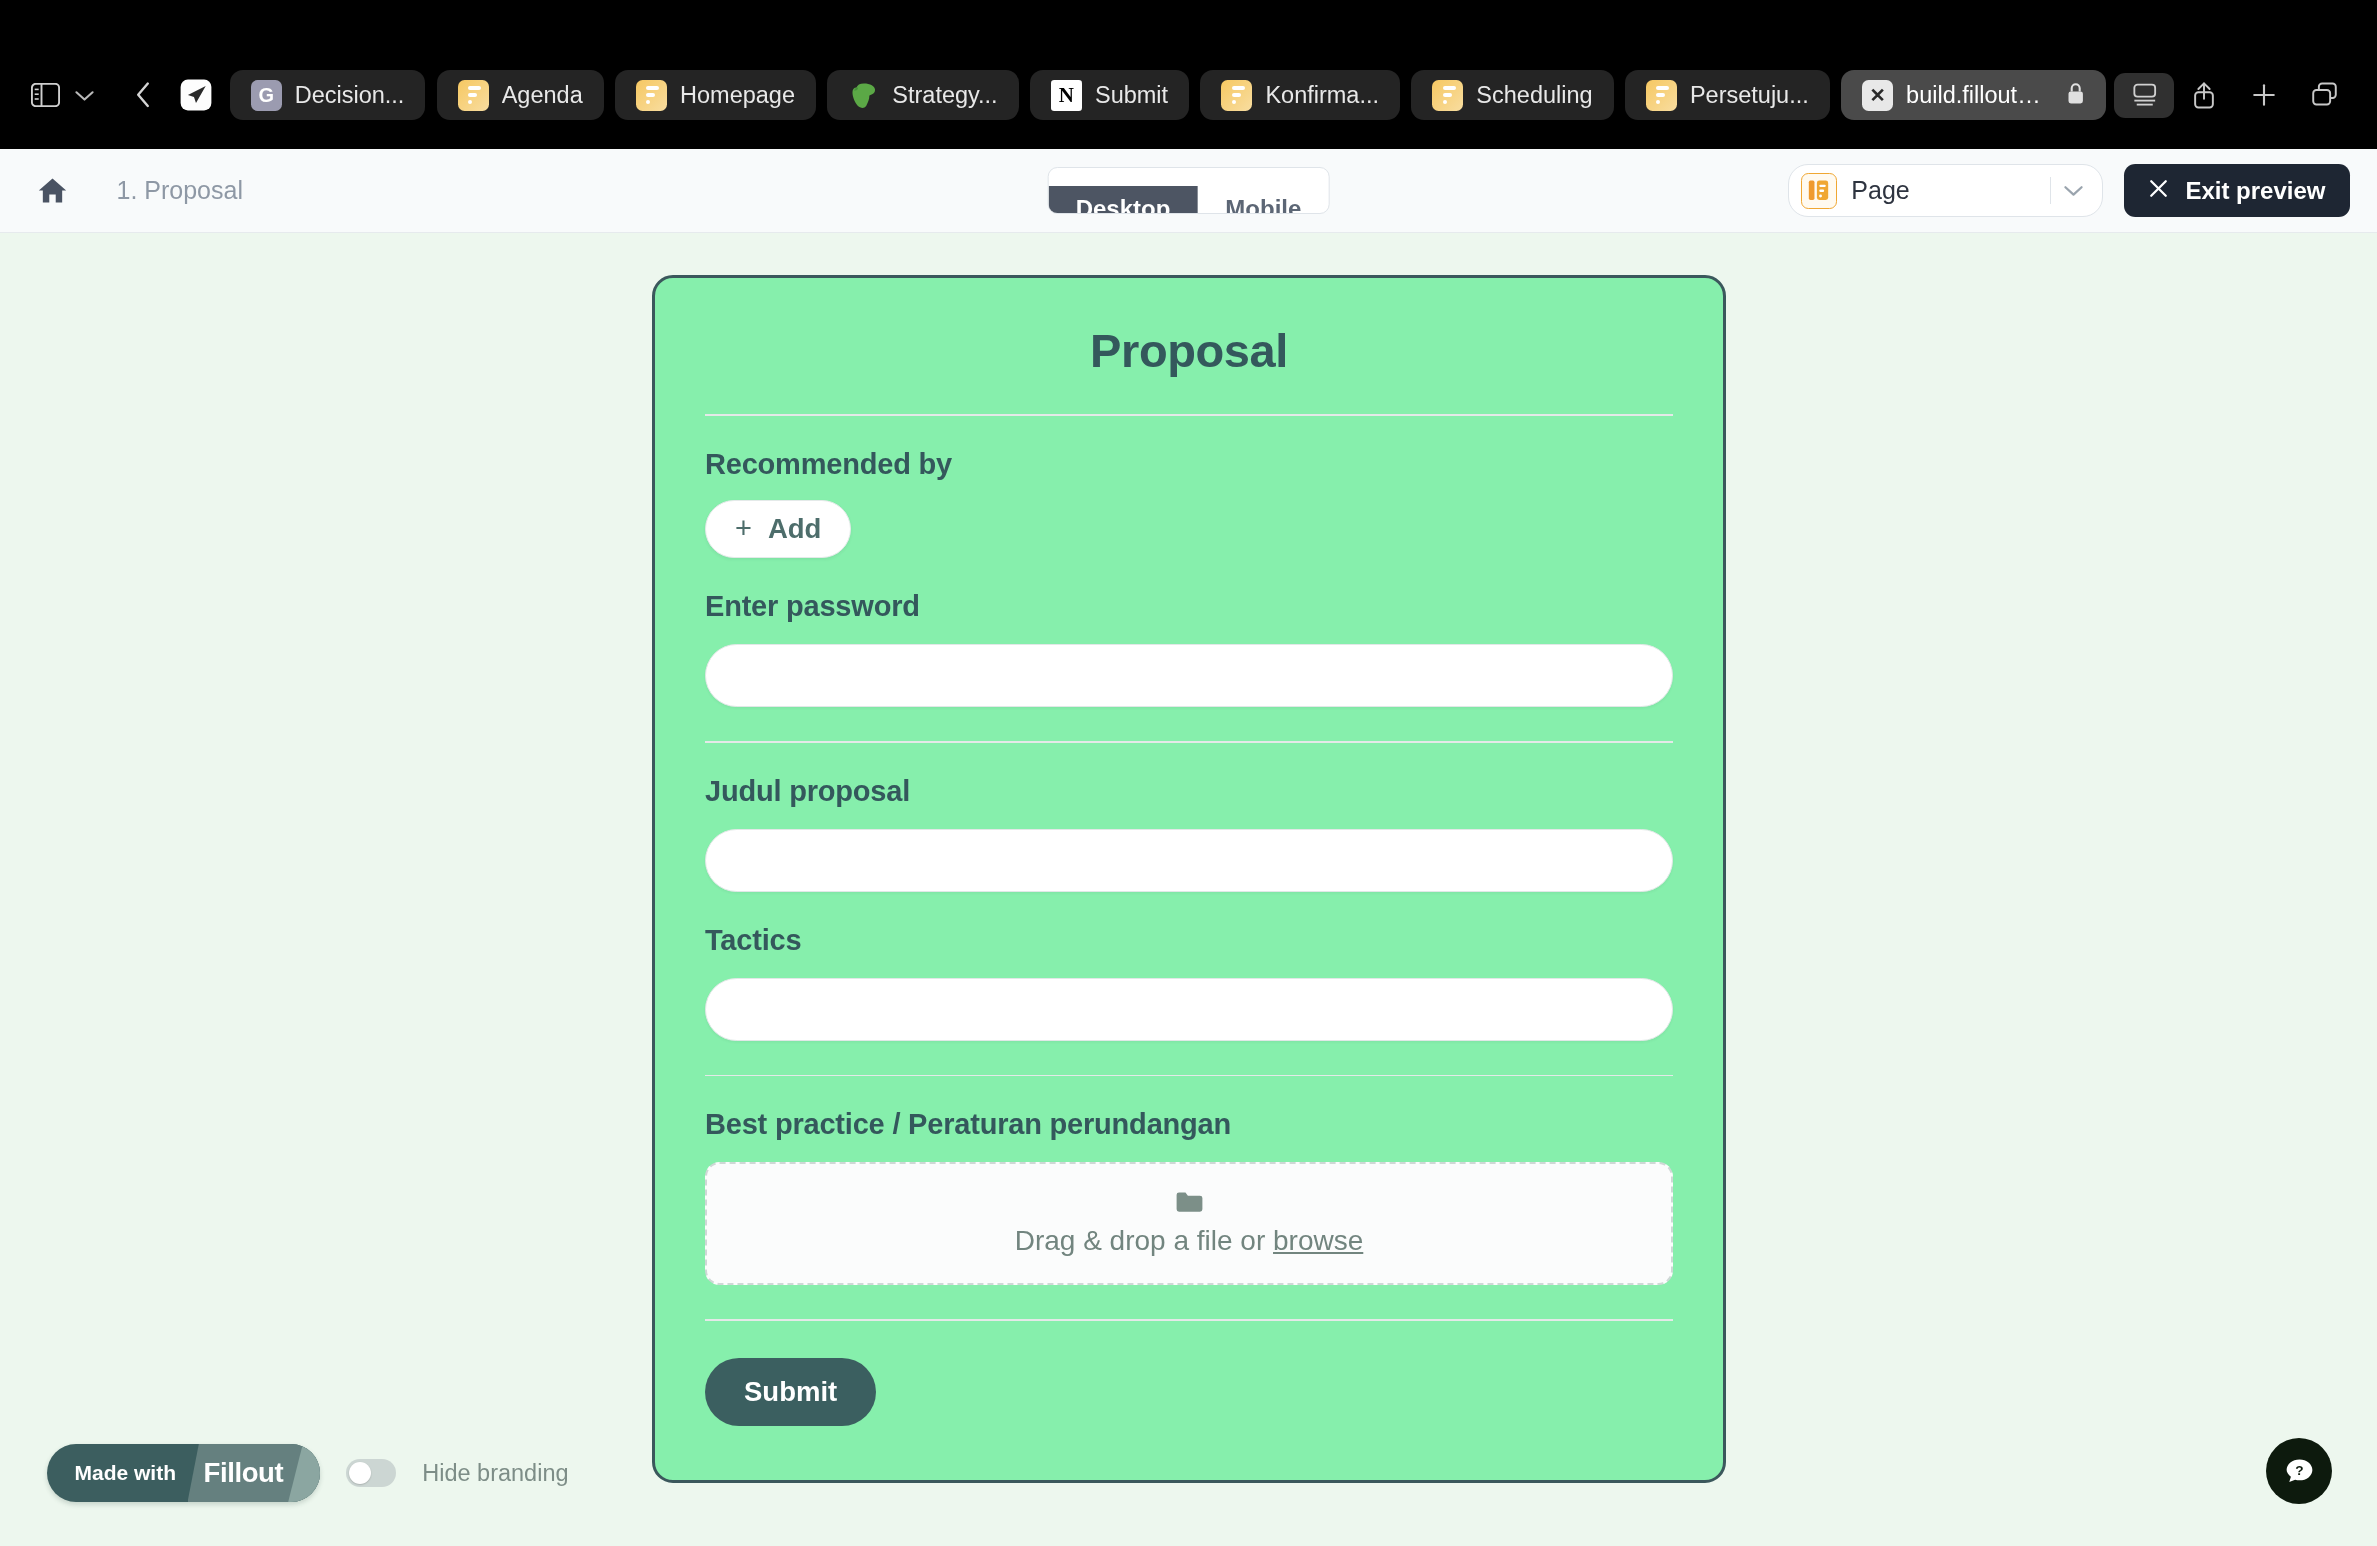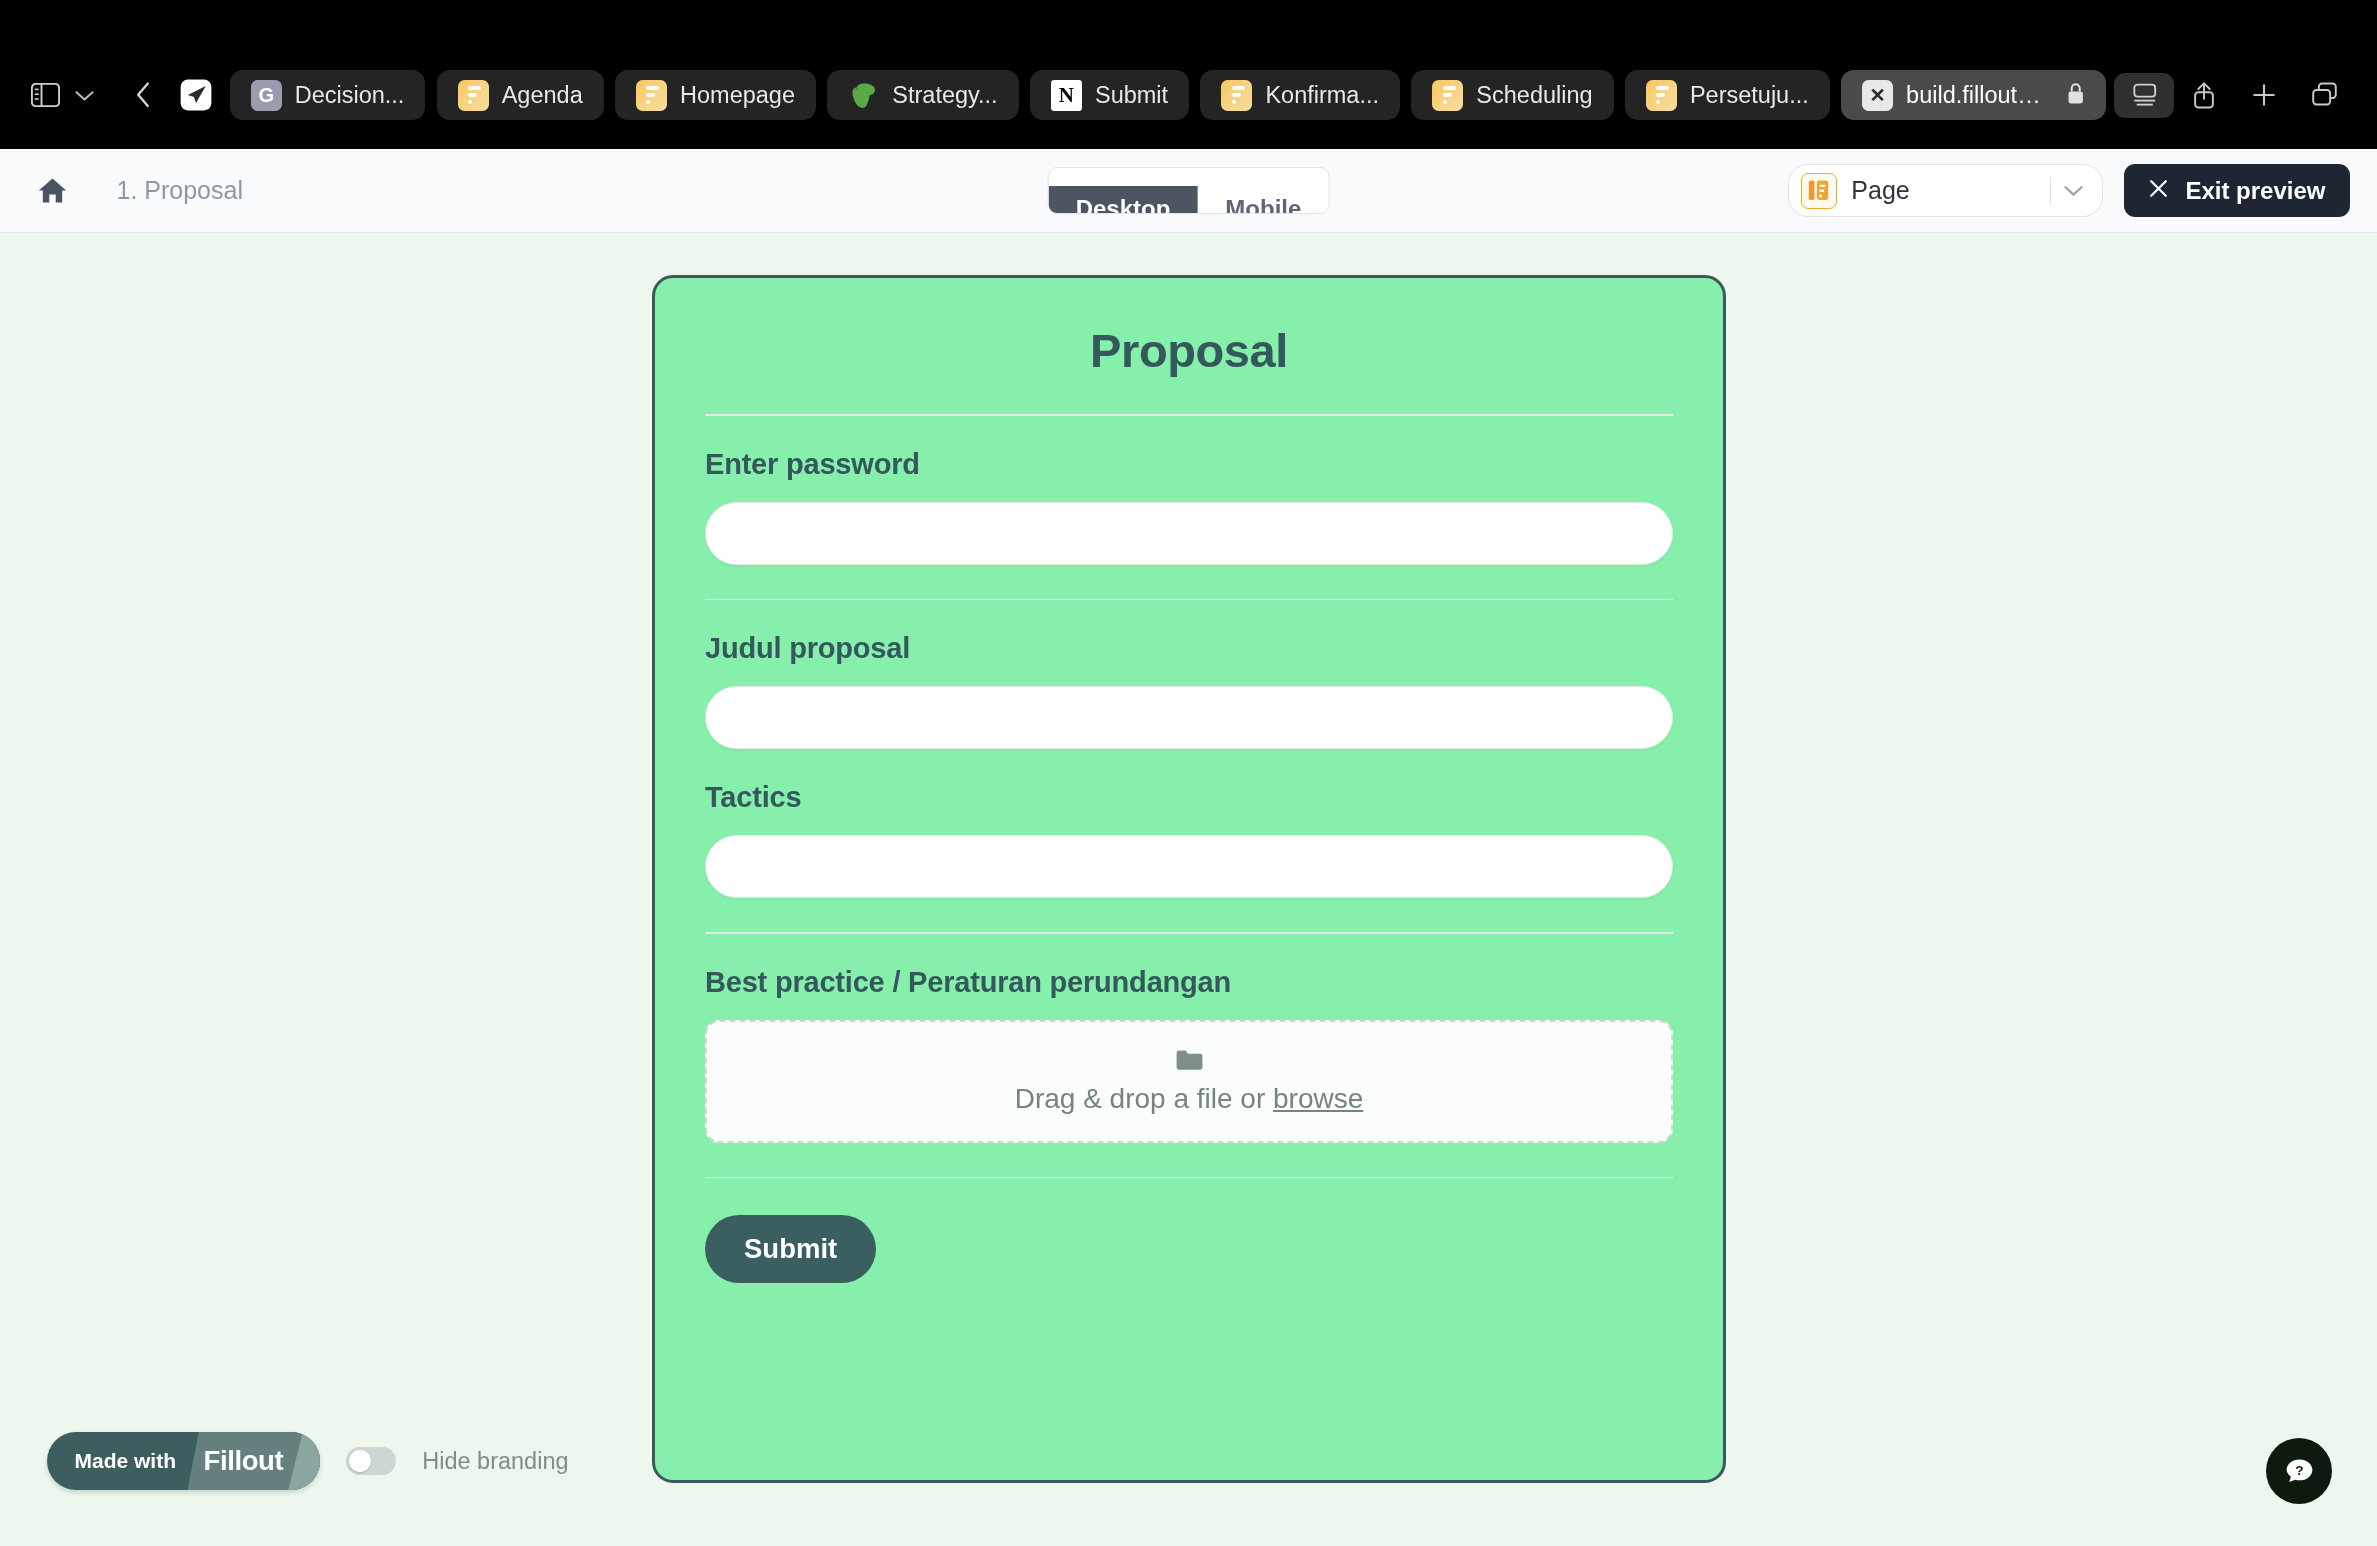--- a/index.html
+++ b/index.html
@@ -296,21 +296,21 @@
     font-family: inherit;
     font-size: 27.5px;
     font-weight: 600;
     cursor: pointer;
   }
 
   
   .branding {
     position: absolute;
     left: 47px;
-    bottom: 56px;
+    bottom: 44px;
     display: flex;
     align-items: center;
     gap: 26px;
   }
   .made-with {
     position: relative;
     display: flex;
     align-items: center;
     height: 58px;
     border-radius: 31px;
@@ -589,20 +589,27 @@
   </div>
 </div>
 
 <div class="canvas">
 
   <div class="form-card">
 
     <div class="form-title">Proposal</div>
     <div class="hr"></div>
 
+    <div class="field">
+      <div class="field-label">Recommended by</div>
+      <button class="add-btn">
+        <span class="plus">+</span>
+        <span>Add</span>
+      </button>
+    </div>
 
     <div class="field">
       <div class="field-label">Enter password</div>
       <input class="text-input" type="password" placeholder="" style="">
     </div>
     <div class="field-gap"></div>
     <div class="hr"></div>
 
     <div class="field">
       <div class="field-label plain">Judul proposal</div>

